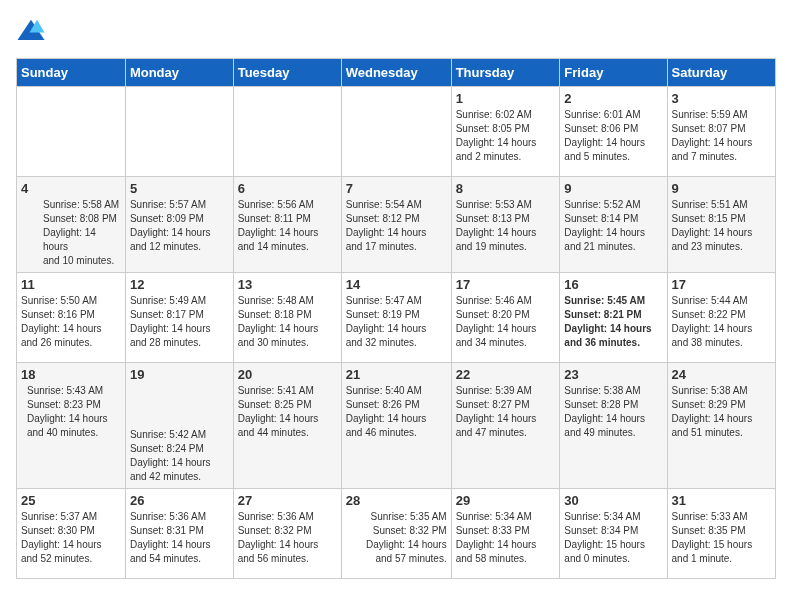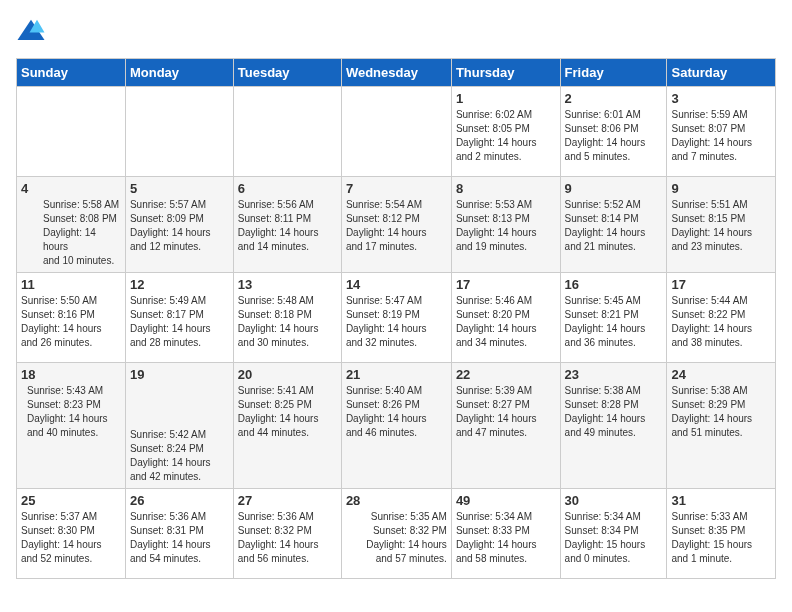--- a/index.html
+++ b/index.html
@@ -229,21 +229,21 @@
         </td>
         <td>
           <span class="day-number">17</span>
           <div class="day-info" style="white-space: pre-line;">Sunrise: 5:46 AM
 Sunset: 8:20 PM
 Daylight: 14 hours
 and 34 minutes.</div>
         </td>
         <td>
           <span class="day-number">16</span>
-          <div class="day-info" style="white-space: pre-line;">Sunrise: 5:45 AM
+          <div class="day-info" style="white-space: pre-line; font-weight: bold;">Sunrise: 5:45 AM
 Sunset: 8:21 PM
 Daylight: 14 hours
 and 36 minutes.</div>
         </td>
         <td>
           <span class="day-number">17</span>
           <div class="day-info" style="white-space: pre-line;">Sunrise: 5:44 AM
 Sunset: 8:22 PM
 Daylight: 14 hours
 and 38 minutes.</div>
@@ -323,21 +323,21 @@
 and 56 minutes.</div>
         </td>
         <td>
           <span class="day-number">28</span>
           <div class="day-info" style="white-space: pre-line; text-align: right;">Sunrise: 5:35 AM
 Sunset: 8:32 PM
 Daylight: 14 hours
 and 57 minutes.</div>
         </td>
         <td>
-          <span class="day-number">49</span>
+          <span class="day-number">29</span>
           <div class="day-info" style="white-space: pre-line;">Sunrise: 5:34 AM
 Sunset: 8:33 PM
 Daylight: 14 hours
 and 58 minutes.</div>
         </td>
         <td>
           <span class="day-number">30</span>
           <div class="day-info" style="white-space: pre-line;">Sunrise: 5:34 AM
 Sunset: 8:34 PM
 Daylight: 15 hours

